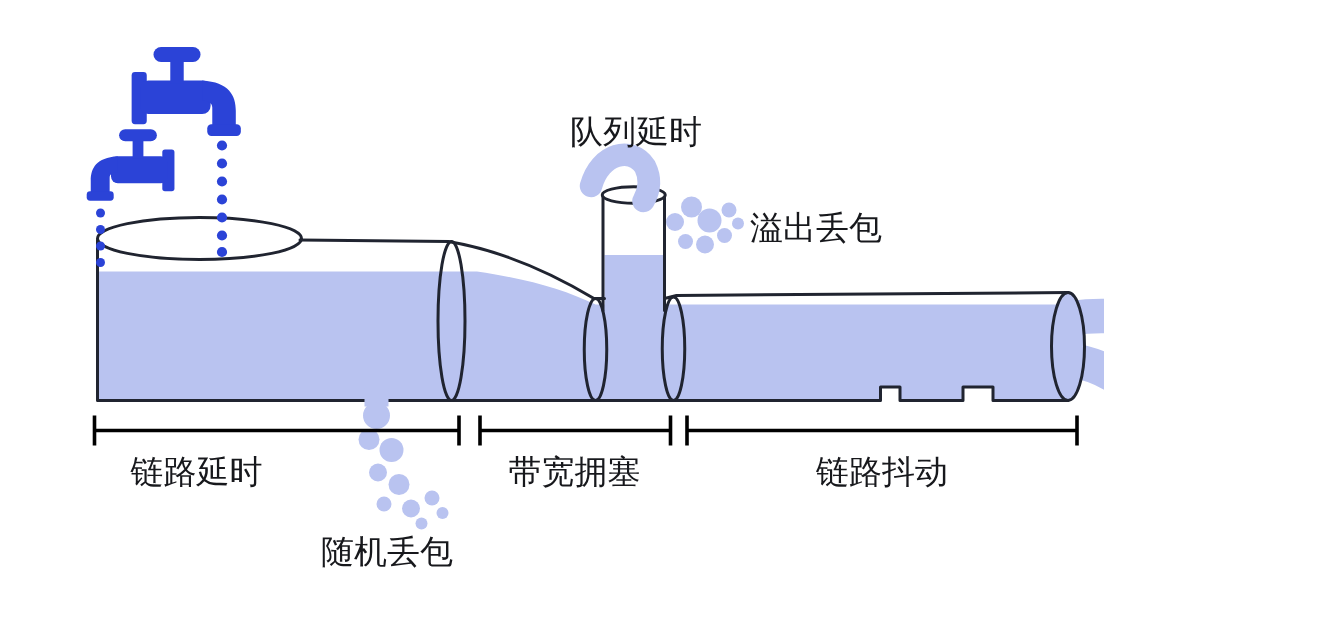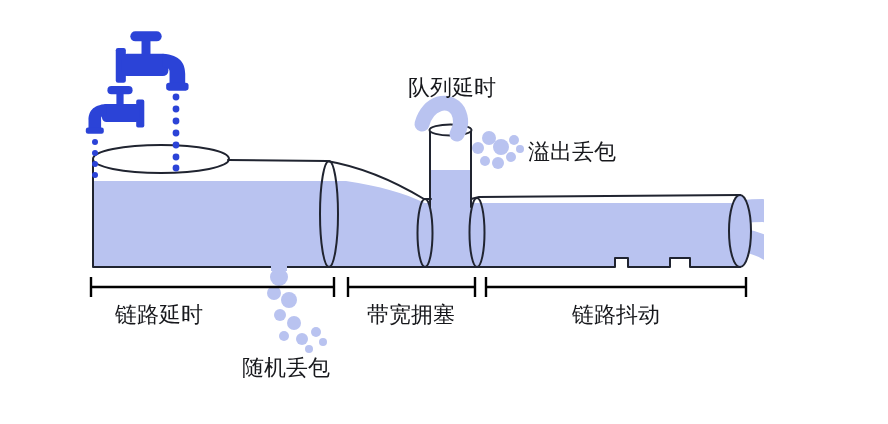--- a/index.html
+++ b/index.html
@@ -1,17 +1,17 @@
 <!DOCTYPE html>
 <html><head>
 <meta charset="utf-8">
 <style>
   html,body{margin:0;padding:0;background:#ffffff;}
   .stage{position:relative;width:736px;height:424px;background:#ffffff;overflow:hidden;
-         font-family:"DejaVu Sans", sans-serif;padding-left:28px;}
+         font-family:"DejaVu Sans", sans-serif;}
   svg{display:block;}
   .ol{stroke:#202430;stroke-width:2;stroke-linejoin:round;stroke-linecap:round;}
   .ms{stroke:#000000;stroke-width:2.4;stroke-linecap:butt;}
   .rim{stroke:#16229b;stroke-width:2.5;}
   .lbl{font-family:"DejaVu Sans", sans-serif;font-size:22px;fill:#17181c;text-anchor:middle;}
 </style>
 </head>
 <body>
 
 <div class="stage">

